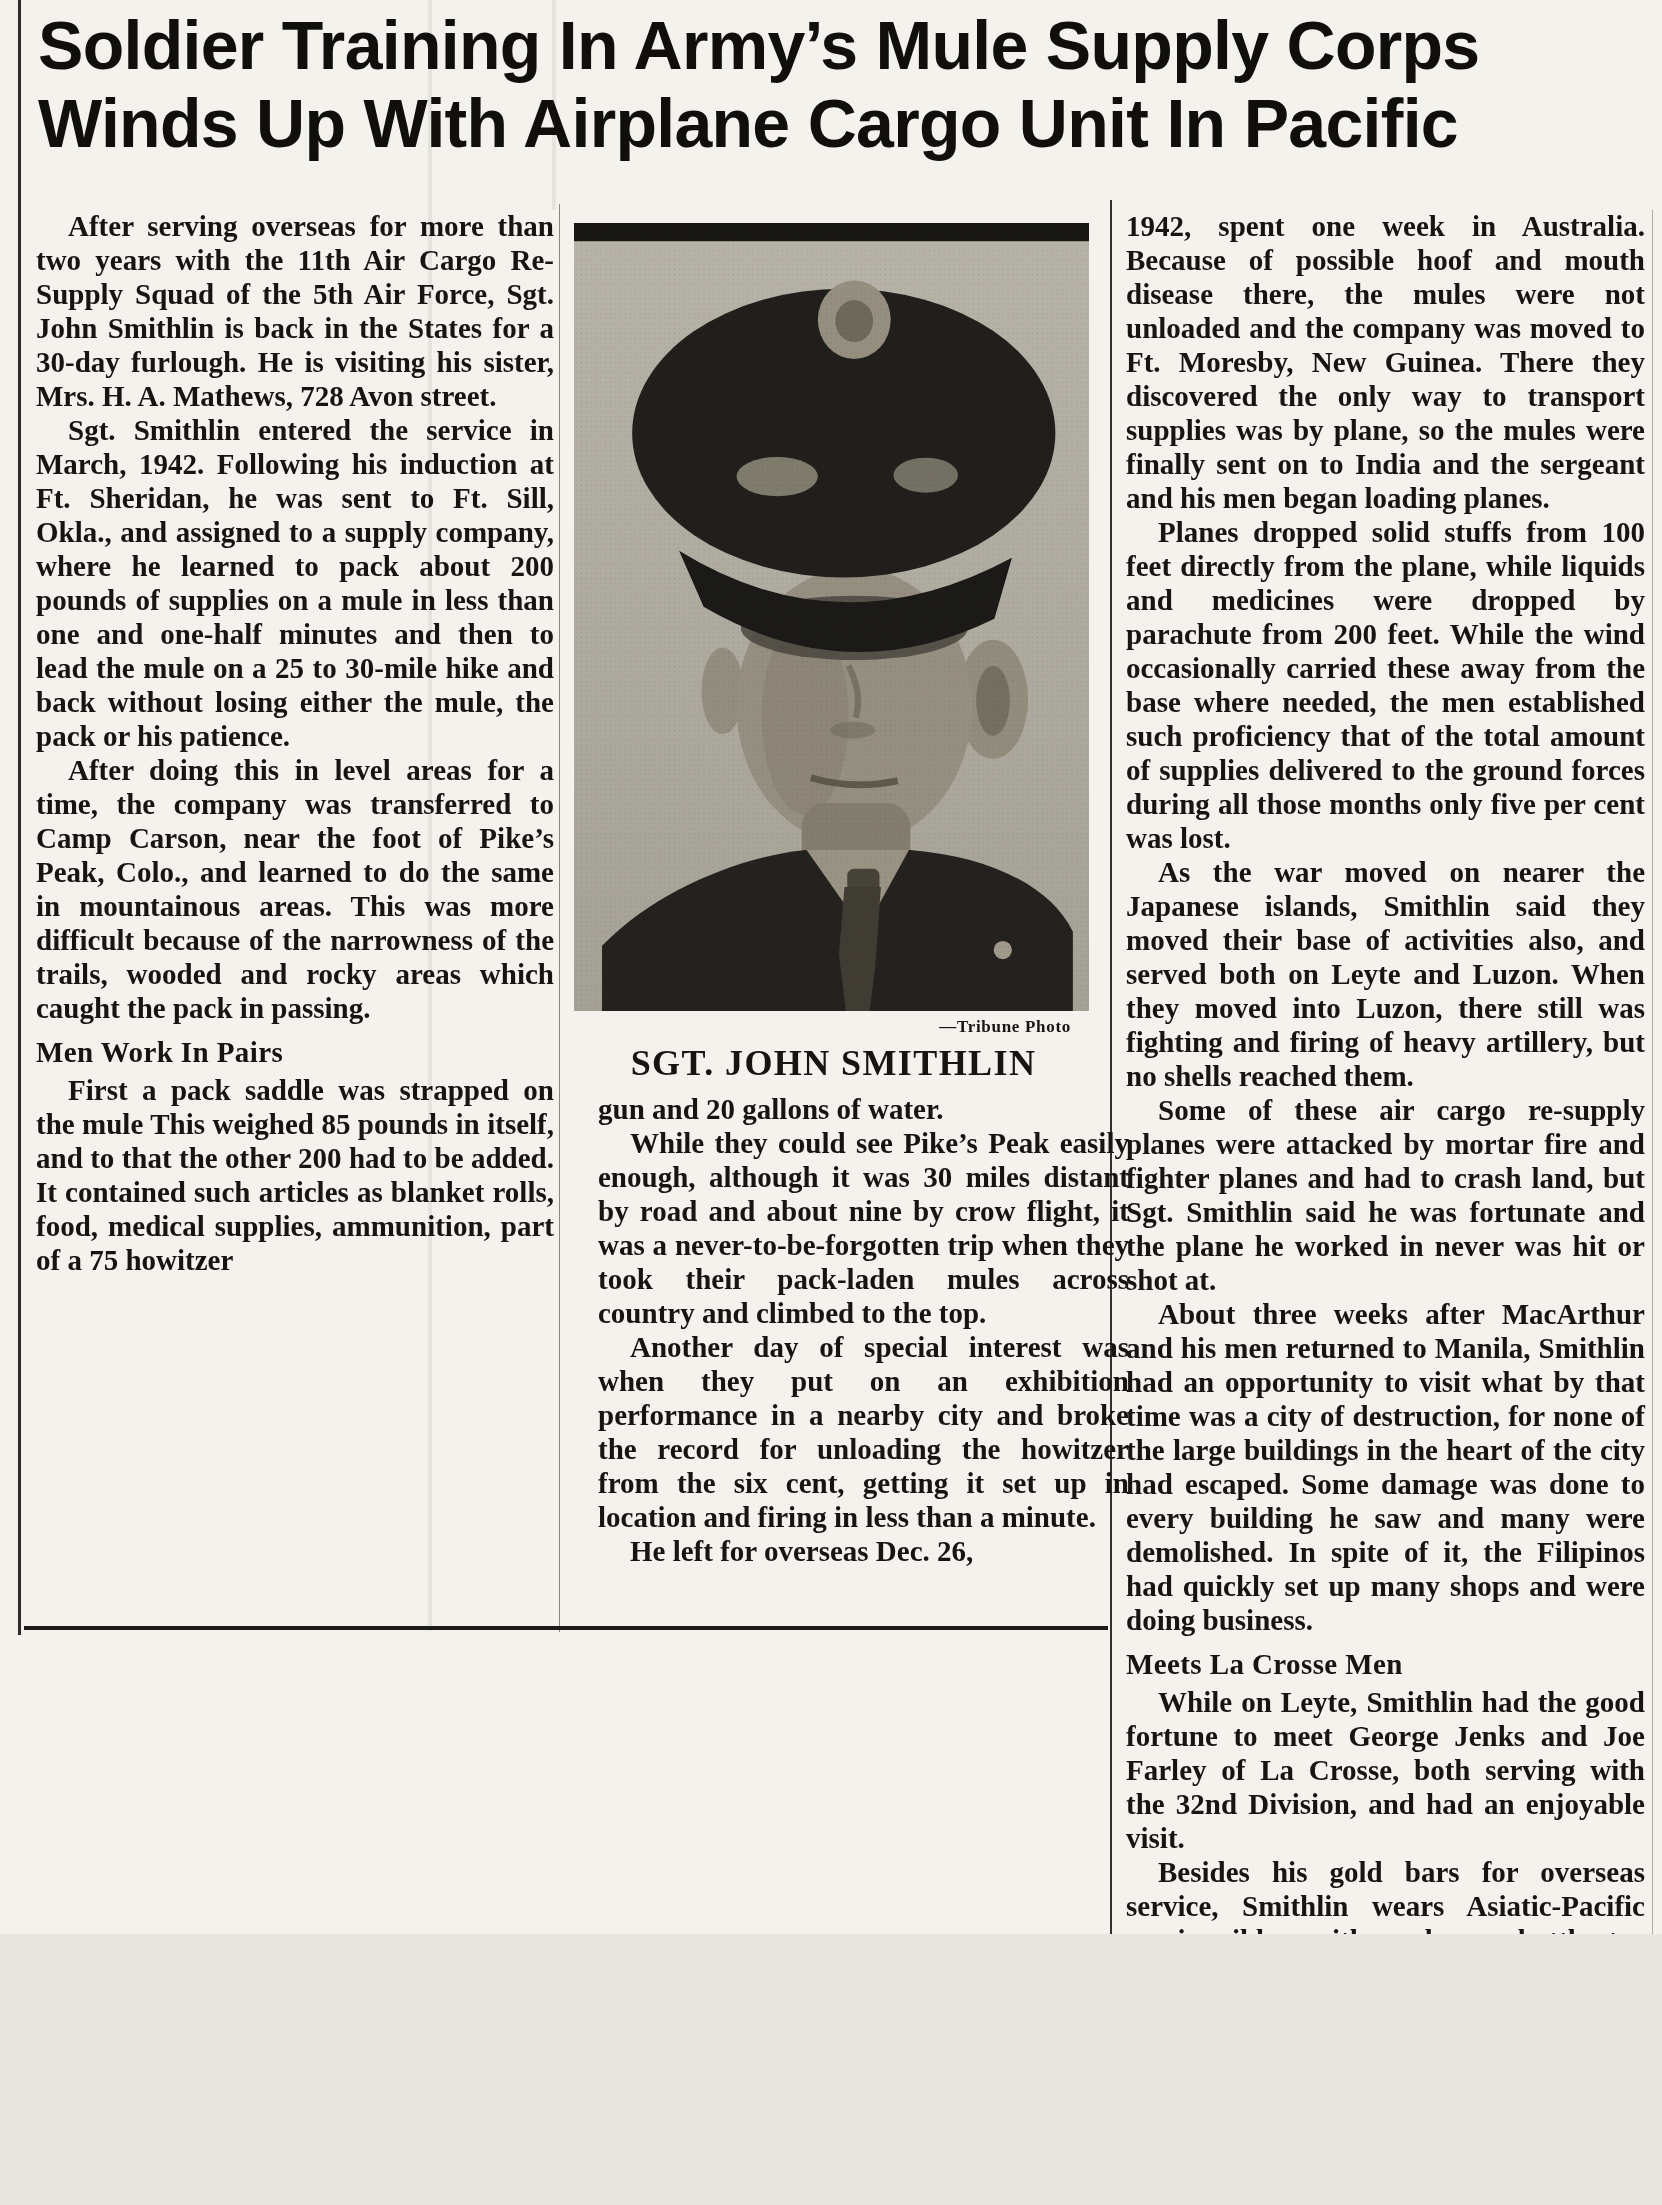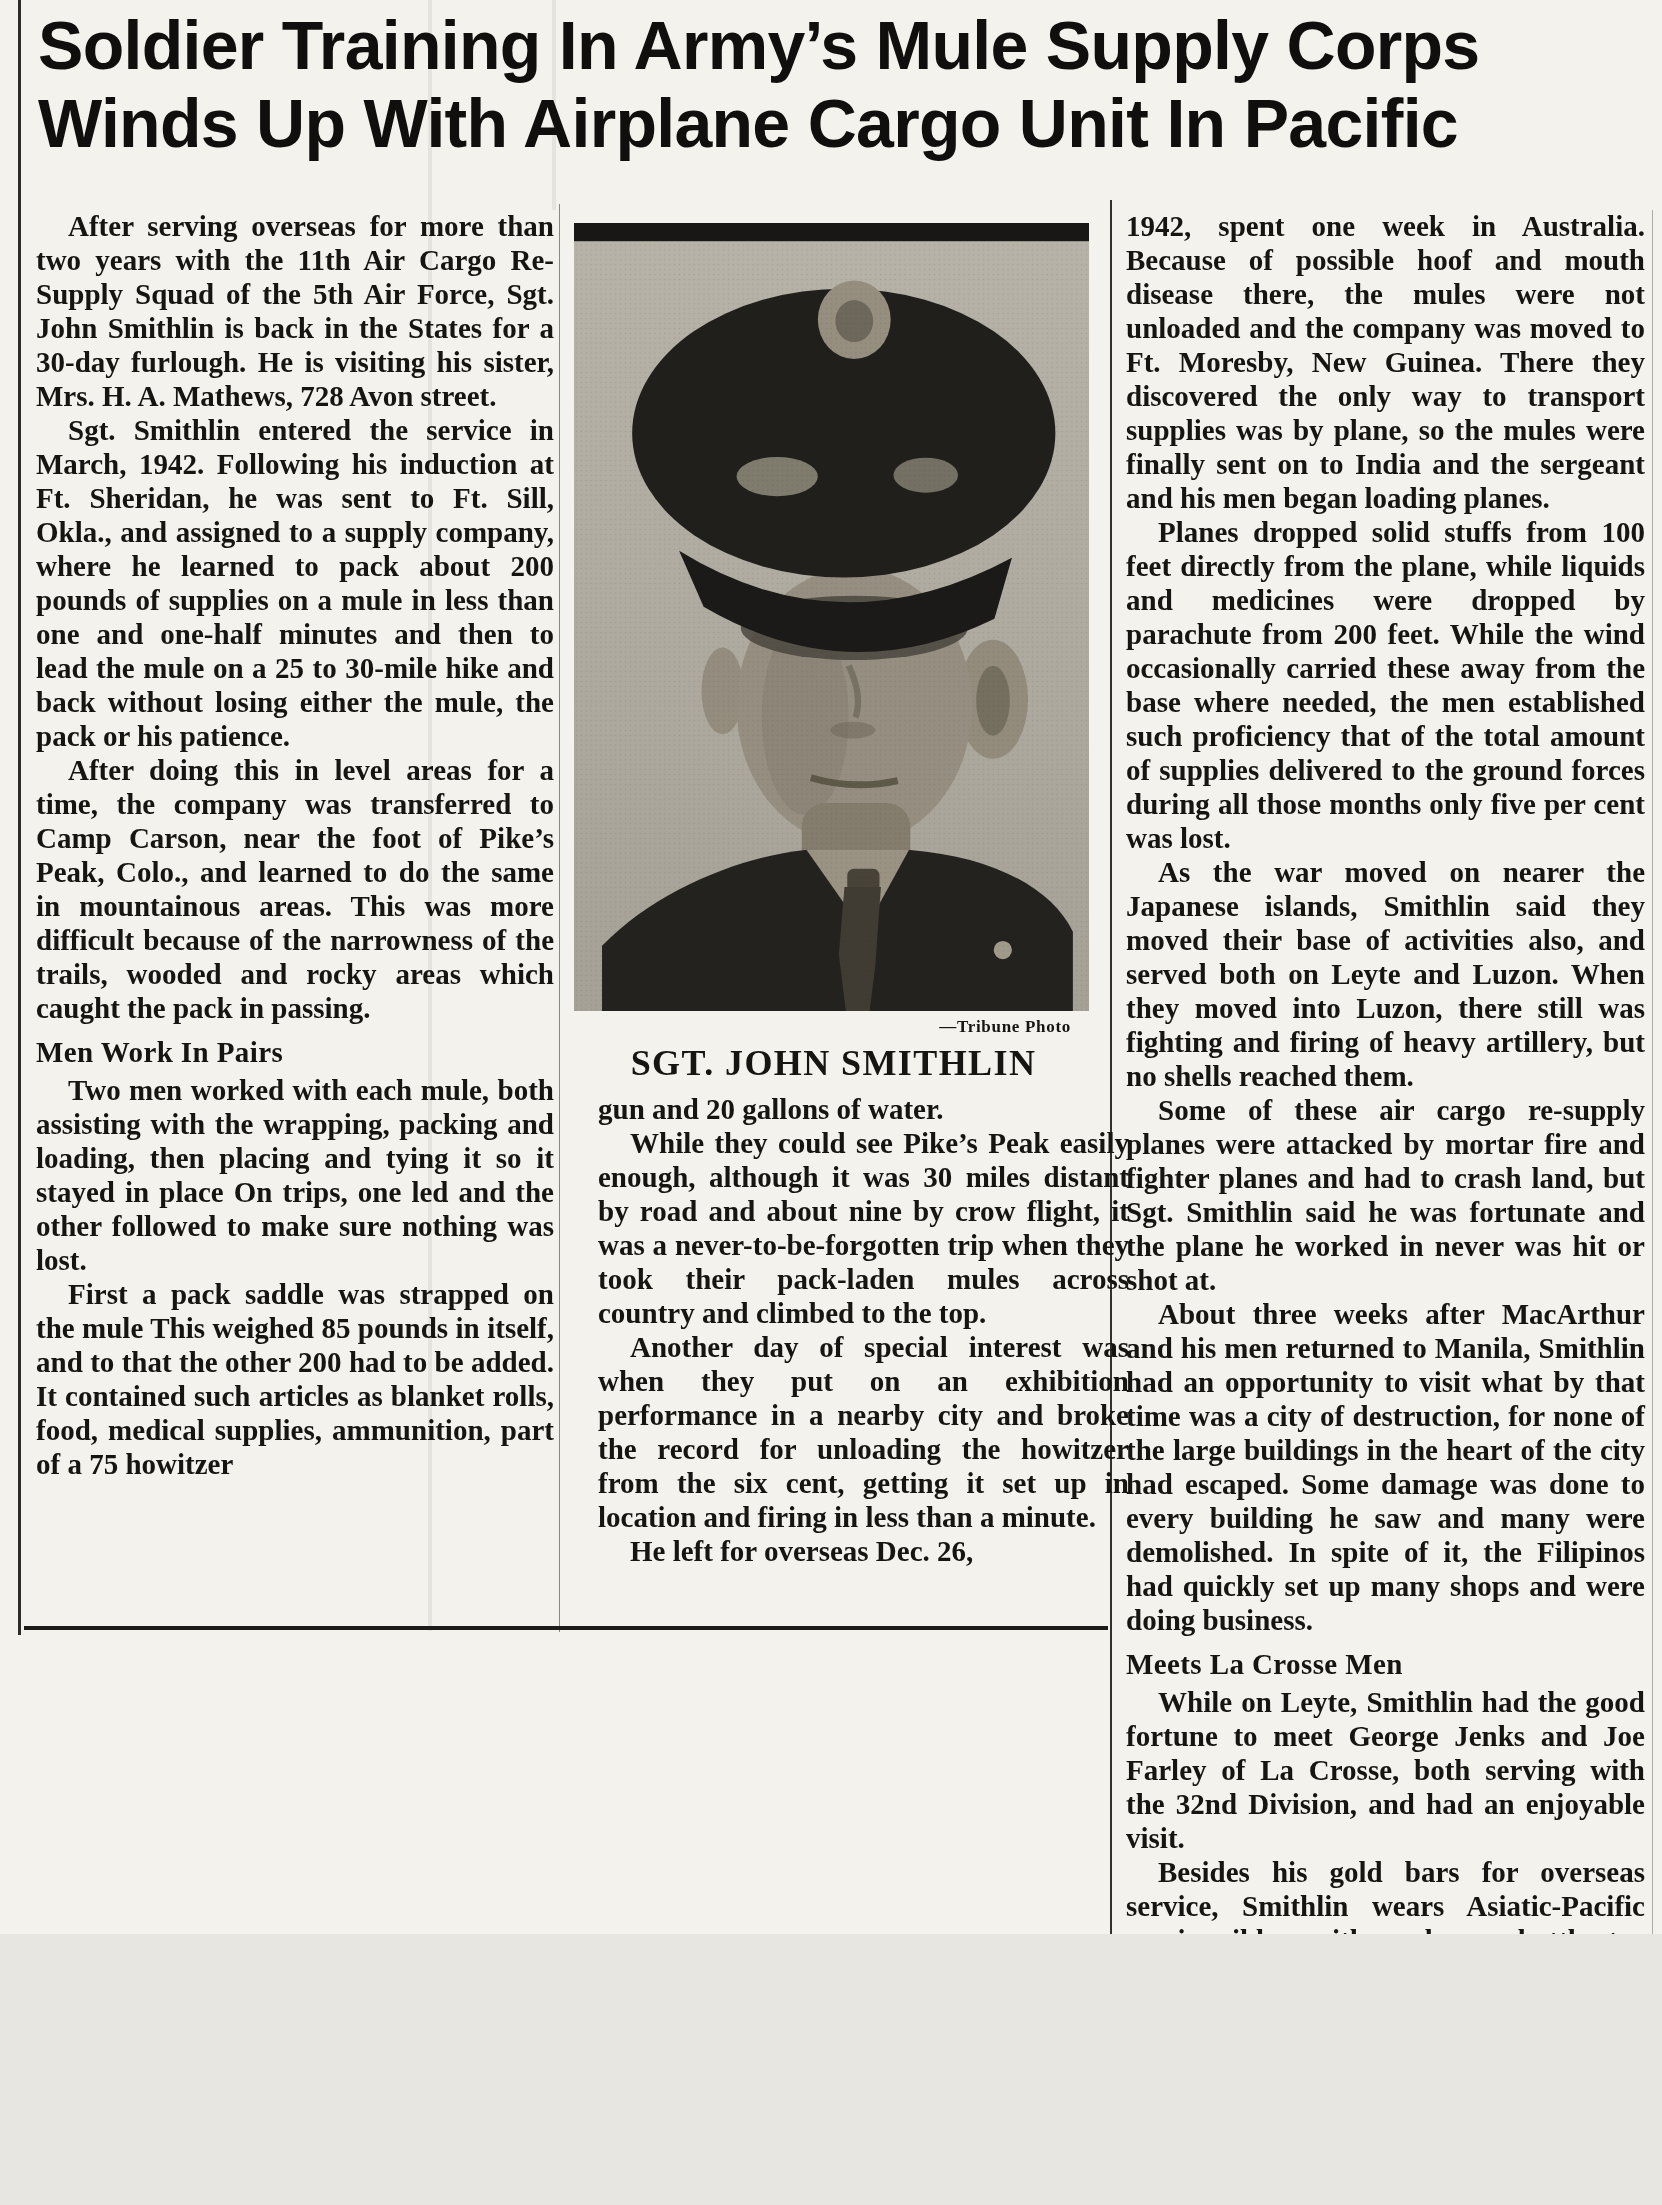--- a/index.html
+++ b/index.html
@@ -83,21 +83,20 @@
   <div class="vrule" id="rule-right-edge"></div>
   <div class="hrule" id="hrule-bottom"></div>
   <div class="streak" id="streak-1"></div>
   <div class="streak" id="streak-2"></div>
 
   <div class="col" id="col-left">
       <p class="blk para">After serving overseas for more than two years with the 11th Air Cargo Re-Supply Squad of the 5th Air Force, Sgt. John Smithlin is back in the States for a 30-day furlough. He is visiting his sister, Mrs. H. A. Mathews, 728 Avon street.</p>
       <p class="blk para">Sgt. Smithlin entered the service in March, 1942. Following his induction at Ft. Sheridan, he was sent to Ft. Sill, Okla., and assigned to a supply company, where he learned to pack about 200 pounds of supplies on a mule in less than one and one-half minutes and then to lead the mule on a 25 to 30-mile hike and back without losing either the mule, the pack or his patience.</p>
       <p class="blk para">After doing this in level areas for a time, the company was transferred to Camp Carson, near the foot of Pike’s Peak, Colo., and learned to do the same in mountainous areas. This was more difficult because of the narrowness of the trails, wooded and rocky areas which caught the pack in passing.</p>
       <p class="blk subhead">Men Work In Pairs</p>
-      <p class="blk para">Two men worked with each mule, both assisting with the wrapping, packing and loading, then placing and tying it so it stayed in place On trips, one led and the other followed to make sure nothing was lost.</p>
       <p class="blk para">First a pack saddle was strapped on the mule This weighed 85 pounds in itself, and to that the other 200 had to be added. It contained such articles as blanket rolls, food, medical supplies, ammunition, part of a 75 howitzer</p>
     </div>
 
   <div id="photo-wrap">
     <svg viewBox="0 0 735 1125" preserveAspectRatio="none">
       <defs>
         <linearGradient id="bgGrad" x1="0" y1="0" x2="0" y2="1">
           <stop offset="0" stop-color="#b7b3a8"></stop>
           <stop offset="0.55" stop-color="#aeaa9f"></stop>
           <stop offset="1" stop-color="#a5a196"></stop>

